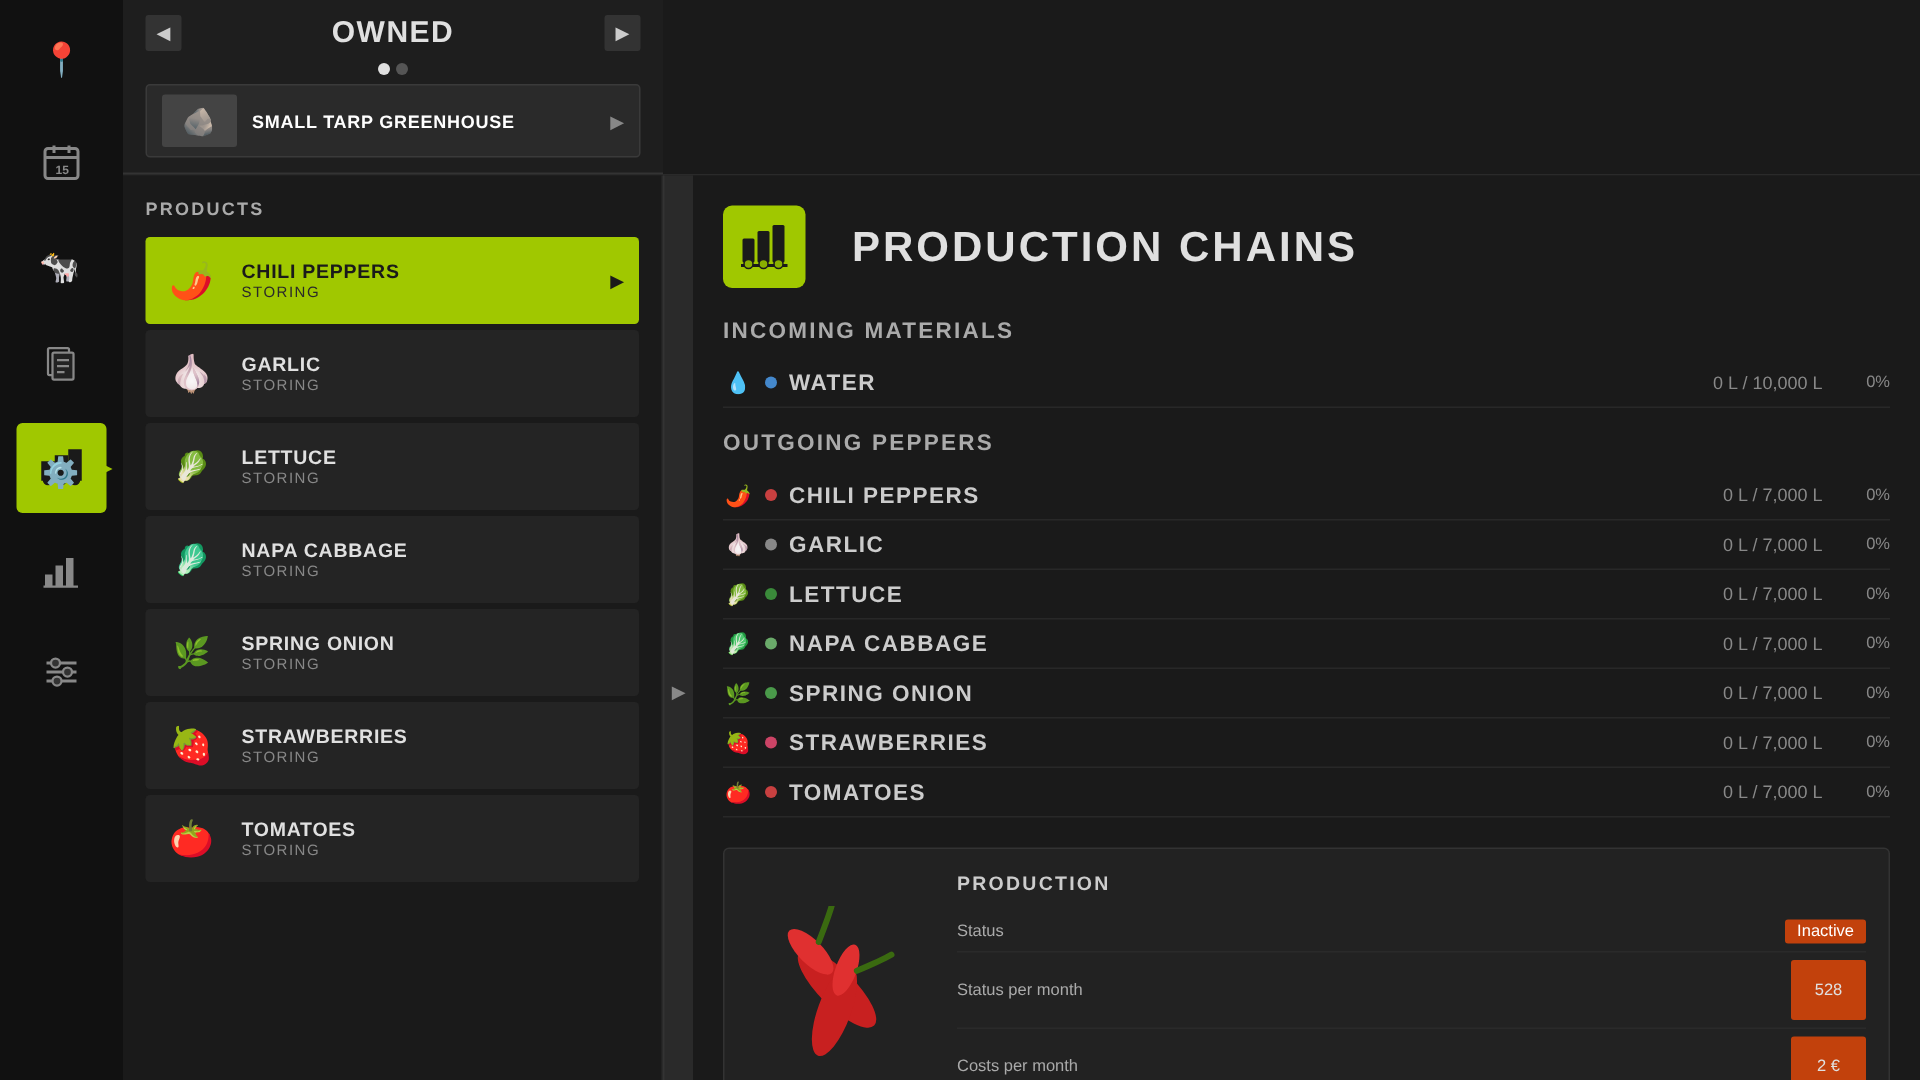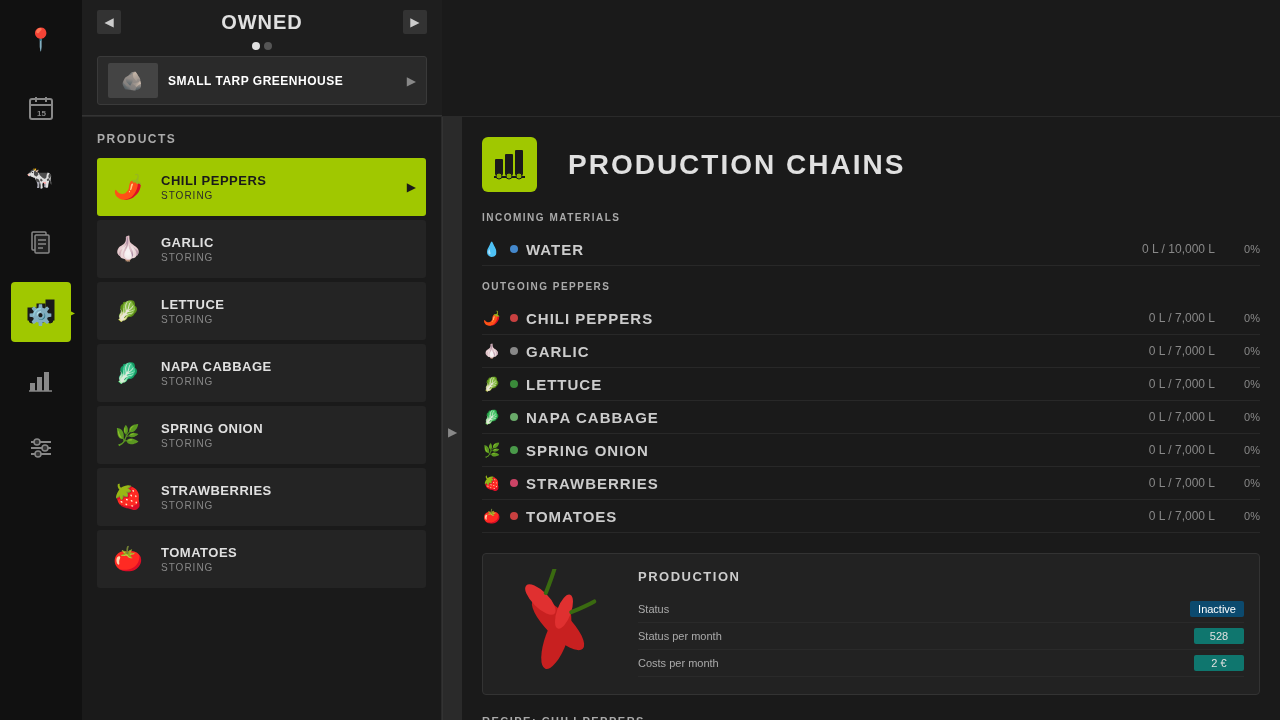--- a/index.html
+++ b/index.html
@@ -261,21 +261,21 @@
       font-weight: bold;
       color: #e0e0e0;
       letter-spacing: 2px;
     }
 
     
     .materials-section {
       margin-bottom: 15px;
     }
     .materials-title {
-      font-size: 10px;
+      font-size: 15px;
       font-weight: bold;
       color: #aaa;
       letter-spacing: 1.5px;
       margin-bottom: 10px;
     }
     .material-row {
       display: flex;
       align-items: center;
       padding: 6px 0;
       border-bottom: 1px solid #282828;
@@ -355,28 +355,28 @@
       border-bottom: 1px solid #2a2a2a;
     }
     .production-label {
       flex: 1;
       font-size: 11px;
       color: #aaa;
     }
     .production-value {
       font-size: 11px;
       color: #e0e0e0;
-      background: #0f766e;
-      padding: 2px 8px;
+      background: #c2410c;
+      padding: 14px 8px;
       border-radius: 2px;
       min-width: 50px;
       text-align: center;
     }
     .status-inactive {
-      background: #0c4a6e;
+      background: #c2410c;
       color: #fff;
       padding: 2px 8px;
       border-radius: 2px;
       font-size: 11px;
       margin-left: 36px;
     }
 
     
     .recipe-title {
       font-size: 11px;

